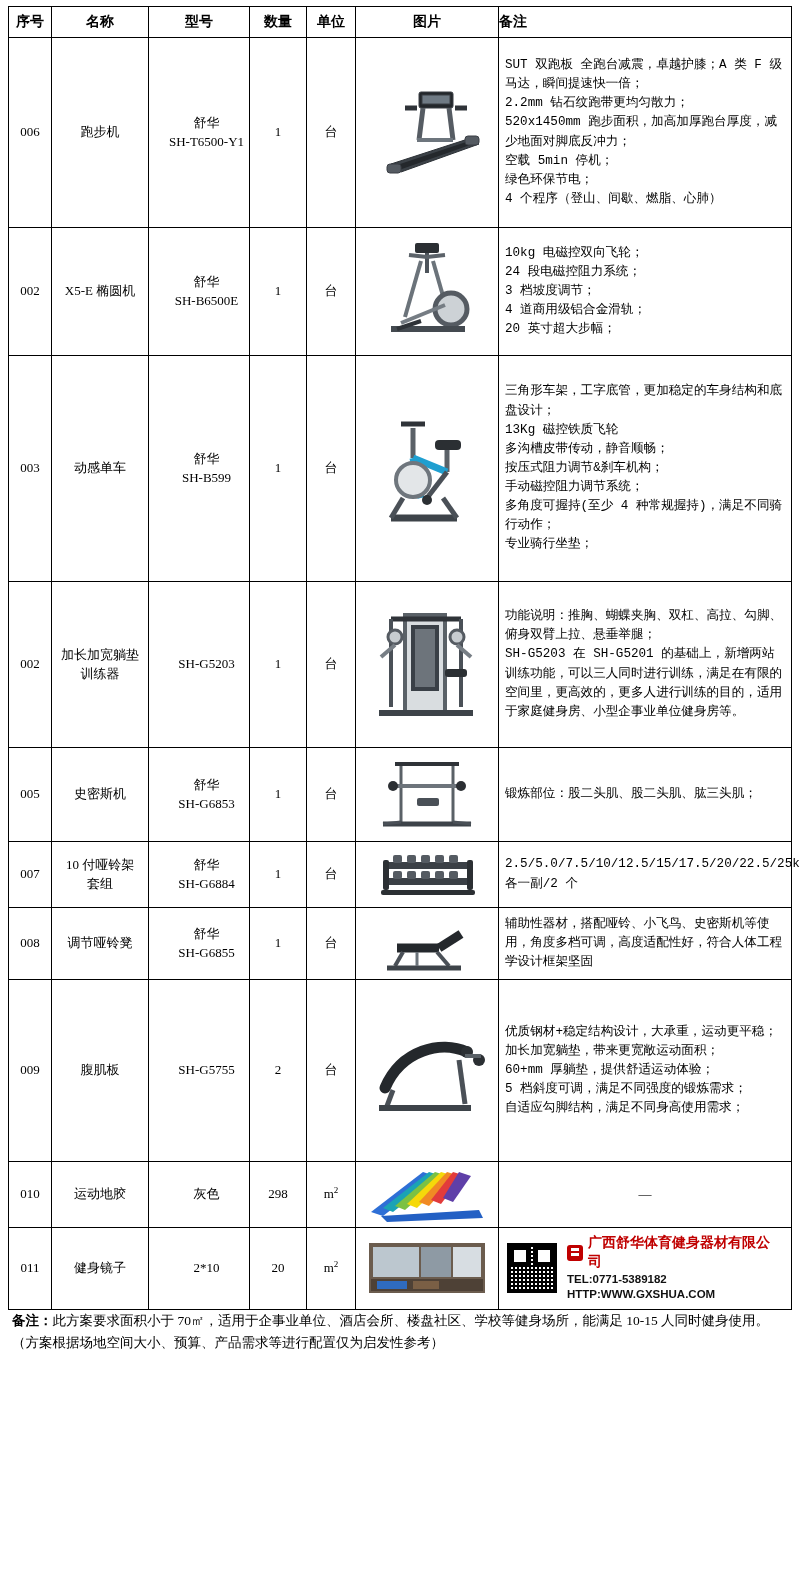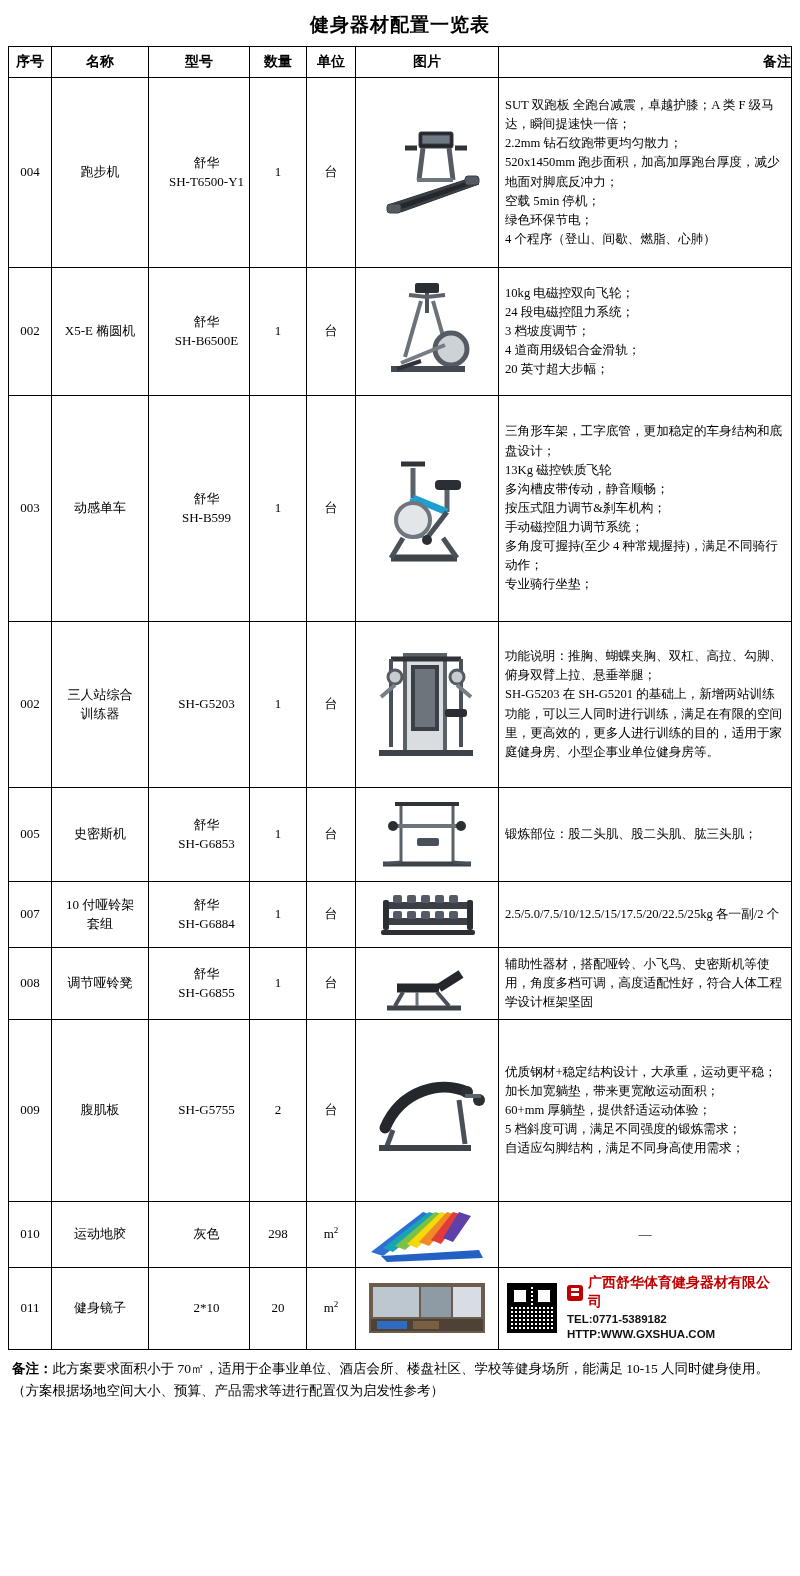--- a/index.html
+++ b/index.html
@@ -57,20 +57,21 @@
   td.c-name { line-height: 1.5; }
   td.c-model { line-height: 1.5; }
   td.c-pic {
     padding: 3px 2px;
   }
   .note-text {
     display: block;
     white-space: pre-line;
     font-size: 12.6px;
     line-height: 1.52;
+    font-family: Liberation Mono, monospace;
   }
   .pic-box {
     width: 100%;
     height: 100%;
     display: flex;
     align-items: center;
     justify-content: center;
     overflow: hidden;
   }
   .pic-box svg { display: block; }
@@ -135,51 +136,49 @@
   }
   .company-tel, .company-url {
     font-family: Liberation Sans, sans-serif;
     font-size: 11.5px;
     font-weight: bold;
     color: #111;
   }
   .dash-cell { text-align: center; }
 
   .footer-note {
-    margin-top: 8px;
     font-size: 13.5px;
     line-height: 1.65;
     padding: 0 4px;
     font-family: Liberation Serif, serif;
   }
   .footer-note b { font-weight: bold; }
 </style>
 </head>
 <body>
 
 <div class="page">
 
-  <div class="doc-title">健身器材配置一览表</div>
 
   <table class="equip">
     <thead>
       <tr>
         <th class="c-no">序号</th>
         <th class="c-name">名称</th>
         <th class="c-model">型号</th>
         <th class="c-qty">数量</th>
         <th class="c-unit">单位</th>
         <th class="c-pic">图片</th>
-        <th class="c-note" style="text-align:right">备注</th>
+        <th class="c-note" style="text-align:left">备注</th>
       </tr>
     </thead>
     <tbody>
 
       <tr style="height:190px">
-        <td class="c-no">004</td>
+        <td class="c-no">006</td>
         <td class="c-name">跑步机</td>
         <td class="c-model" style="white-space:pre-line">舒华
 SH-T6500-Y1</td>
         <td class="c-qty">1</td>
         <td class="c-unit">台</td>
         <td class="c-pic">
           <div class="pic-box">
             <svg width="132" height="110" viewBox="0 0 132 110">
               <rect x="0" y="0" width="132" height="110" fill="#ffffff"></rect>
               <g stroke="#3a3f45" fill="#4a5057">
@@ -276,21 +275,21 @@
 多沟槽皮带传动，静音顺畅；
 按压式阻力调节&amp;刹车机构；
 手动磁控阻力调节系统；
 多角度可握持(至少 4 种常规握持)，满足不同骑行动作；
 专业骑行坐垫；</span>
           </td>
       </tr>
 
       <tr style="height:166px">
         <td class="c-no">002</td>
-        <td class="c-name" style="white-space:pre-line">三人站综合
+        <td class="c-name" style="white-space:pre-line">加长加宽躺垫
 训练器</td>
         <td class="c-model">SH-G5203</td>
         <td class="c-qty">1</td>
         <td class="c-unit">台</td>
         <td class="c-pic">
           <div class="pic-box">
             <svg width="132" height="136" viewBox="0 0 132 136">
               <rect x="0" y="0" width="132" height="136" fill="#ffffff"></rect>
               <g stroke="#3a4047" stroke-width="4" fill="none">
                 <rect x="44" y="18" width="40" height="98" fill="#d9dde0" stroke="#5a6167"></rect>

